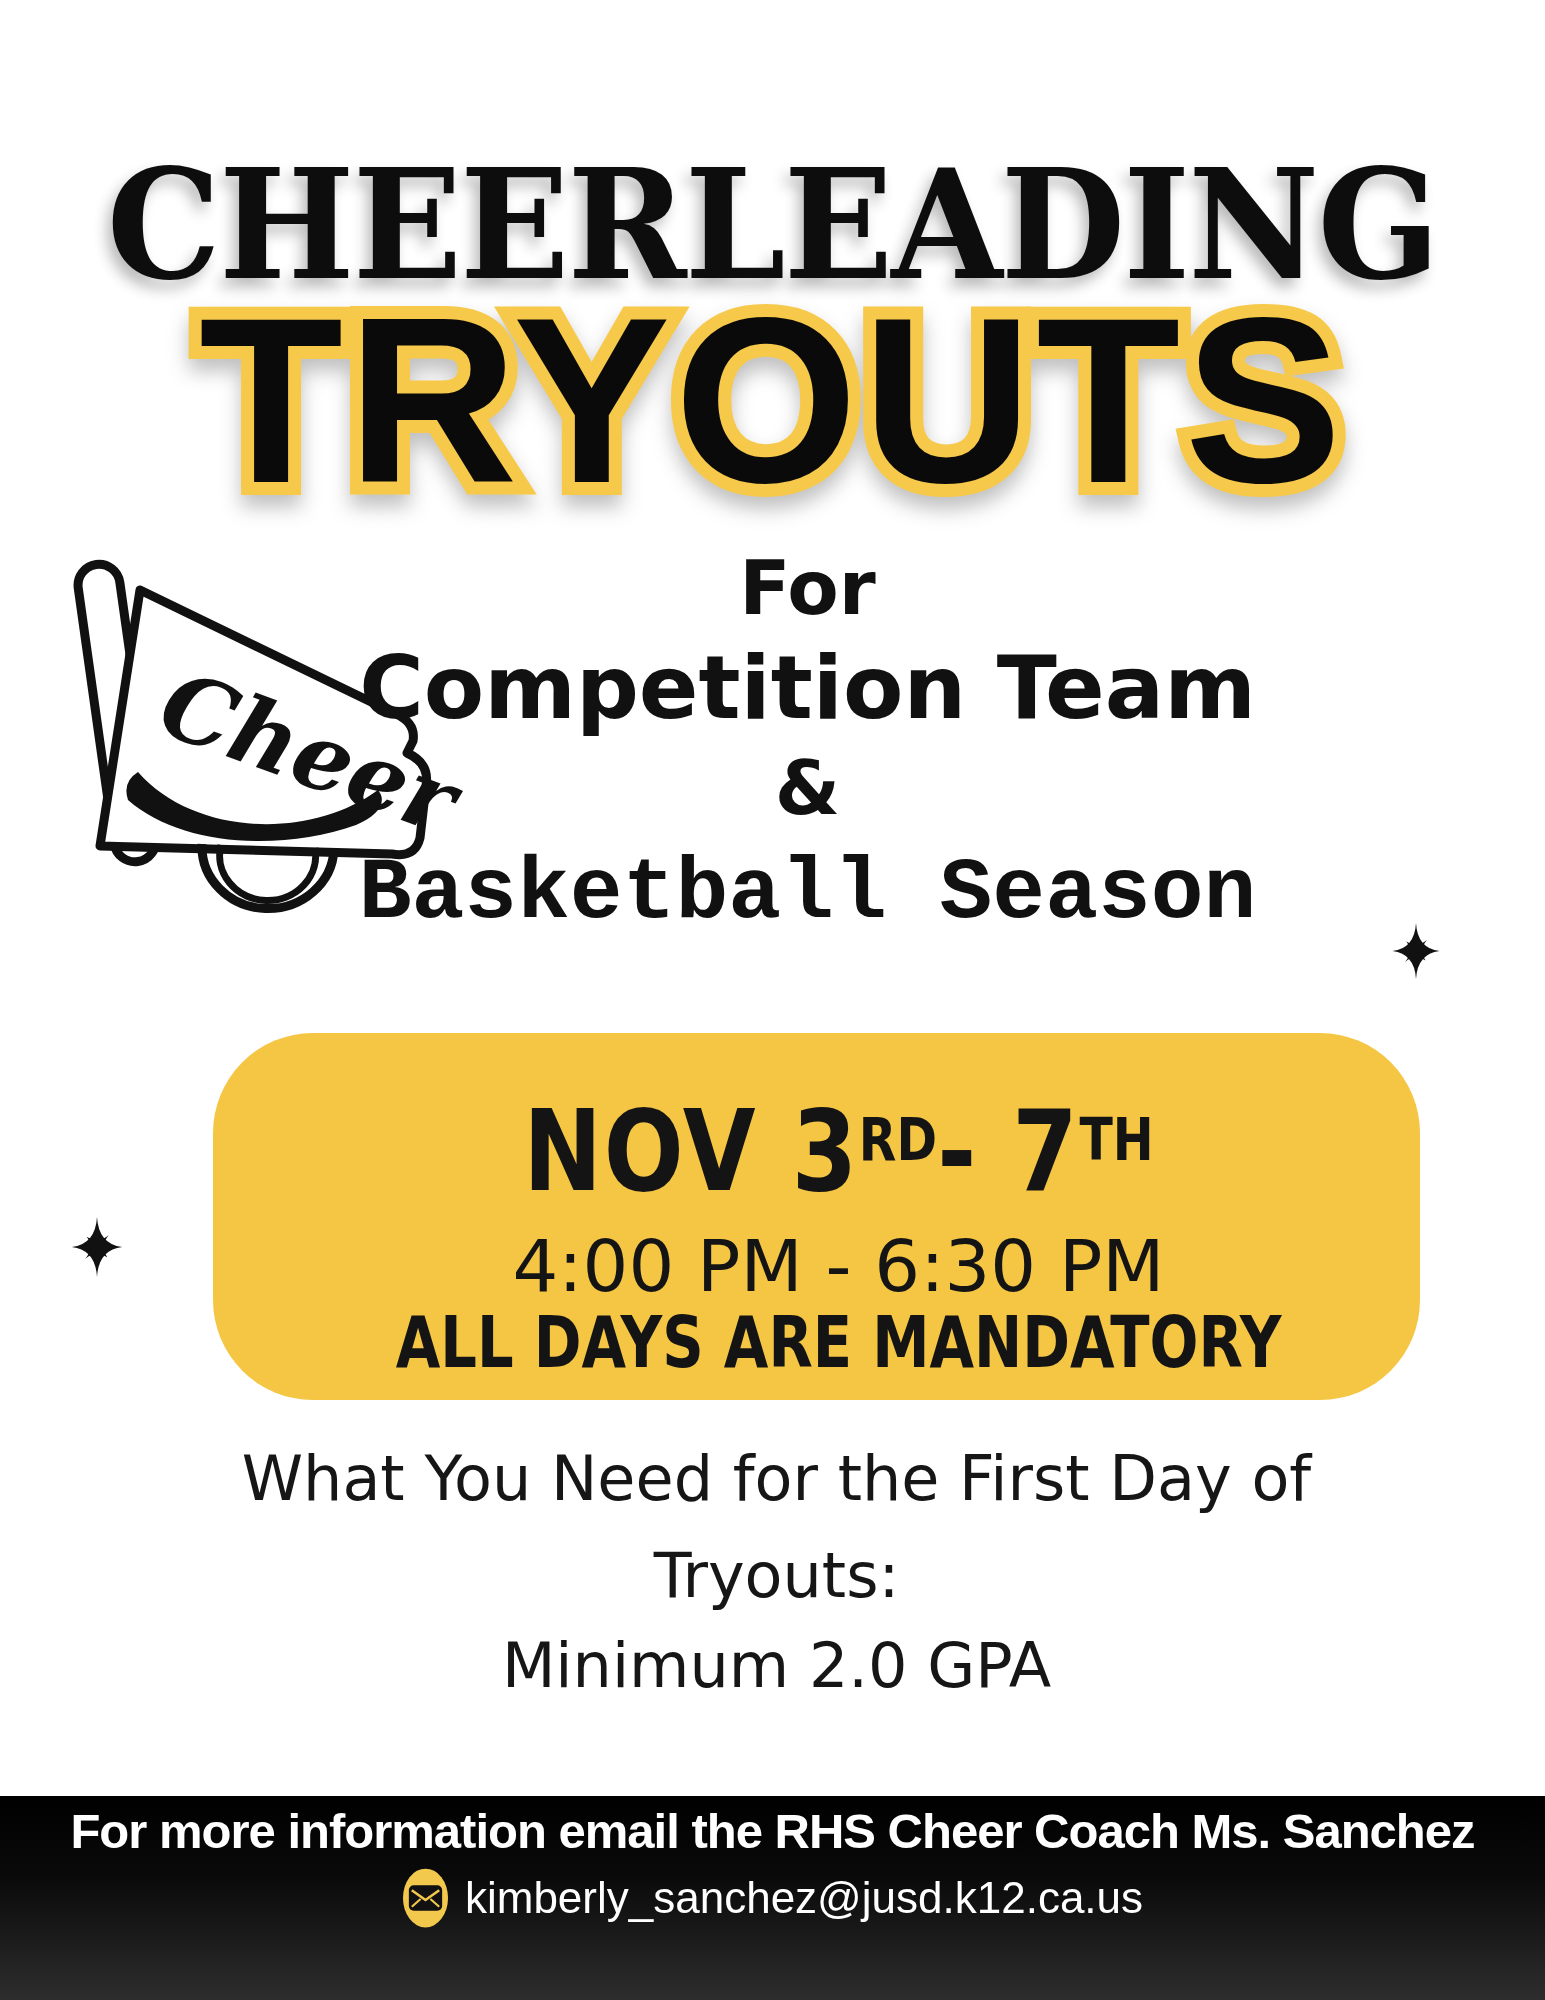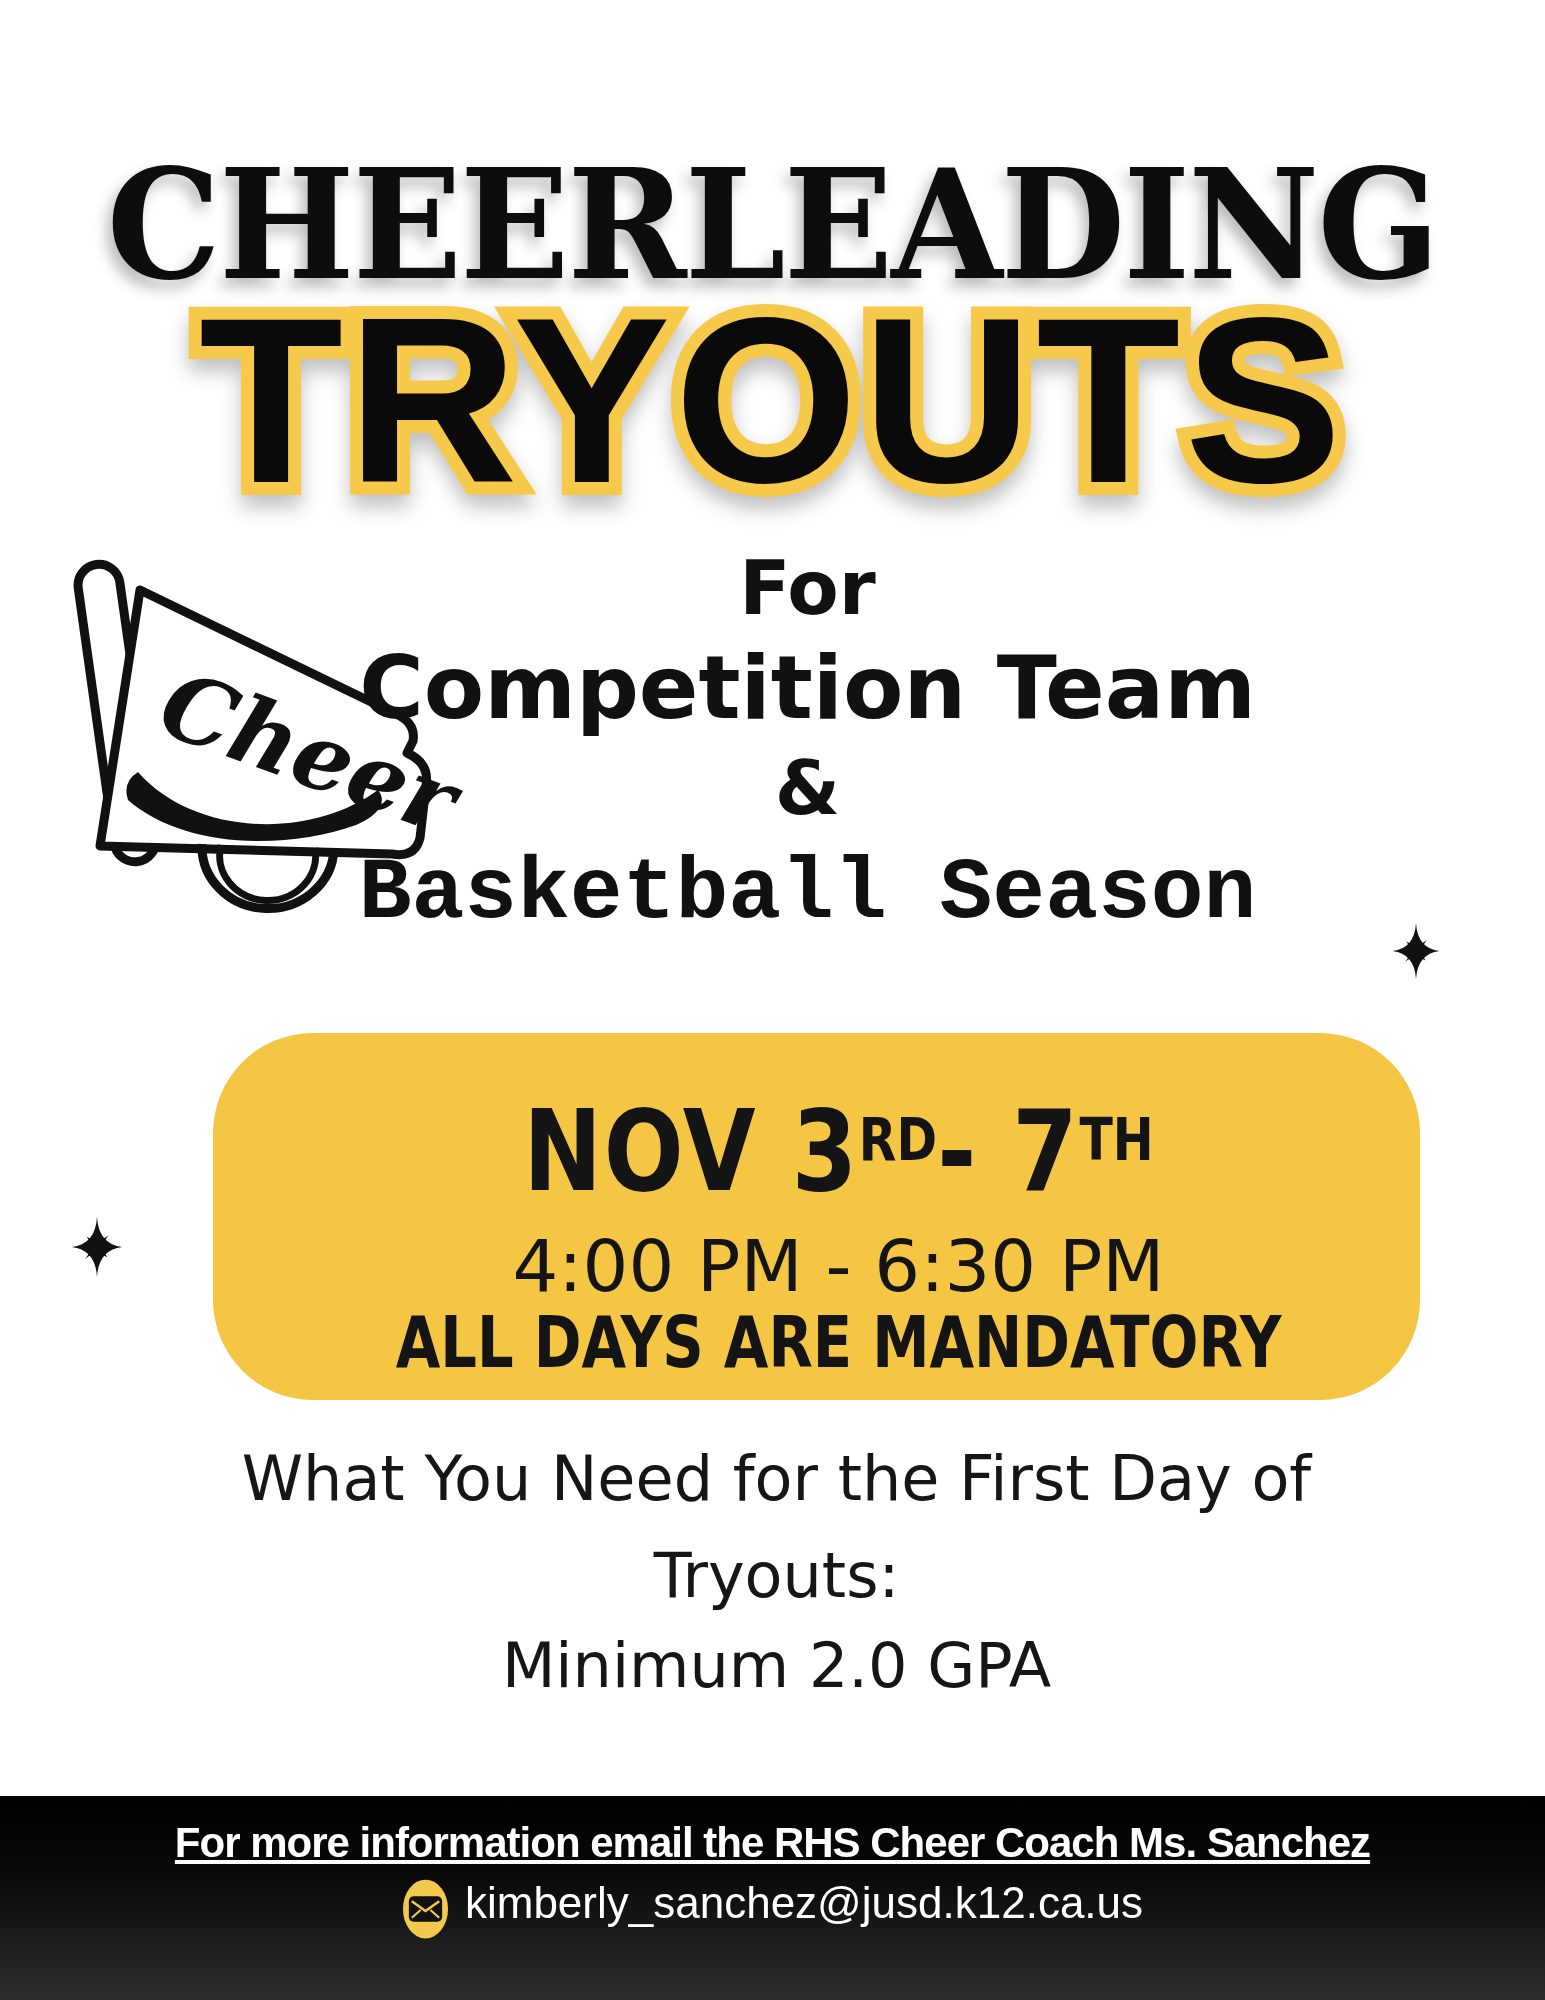--- a/index.html
+++ b/index.html
@@ -70,24 +70,24 @@
   .requirements .item{font-size:62px;line-height:84px;}
   .requirements .item:first-of-type{margin-top:-4px;}
   
   .footer{
     position:absolute;left:0;top:1796px;width:1545px;height:204px;
     background:linear-gradient(180deg,#000000 0%,#0a0a0a 40%,#2d2d2d 100%);
     text-align:center;color:#ffffff;
   }
   .footer .info{
     font-family:"Liberation Sans",sans-serif;font-weight:bold;
-    font-size:42px;line-height:50px;margin-top:22px;letter-spacing:-1px;white-space:nowrap;text-decoration:underline;
+    font-size:49px;line-height:50px;margin-top:10px;letter-spacing:-1px;white-space:nowrap;
   }
   .footer .email-row{
-    margin-top:10px;height:64px;display:flex;justify-content:center;gap:16px;
+    margin-top:10px;height:64px;display:flex;align-items:center;justify-content:center;gap:16px;
   }
   .footer .email{
     font-family:"Liberation Sans",sans-serif;font-size:44px;white-space:nowrap;
   }
 </style>
 </head>
 <body>
 
 <div class="title-main">CHEERLEADING</div>
 <div class="title-sub">

